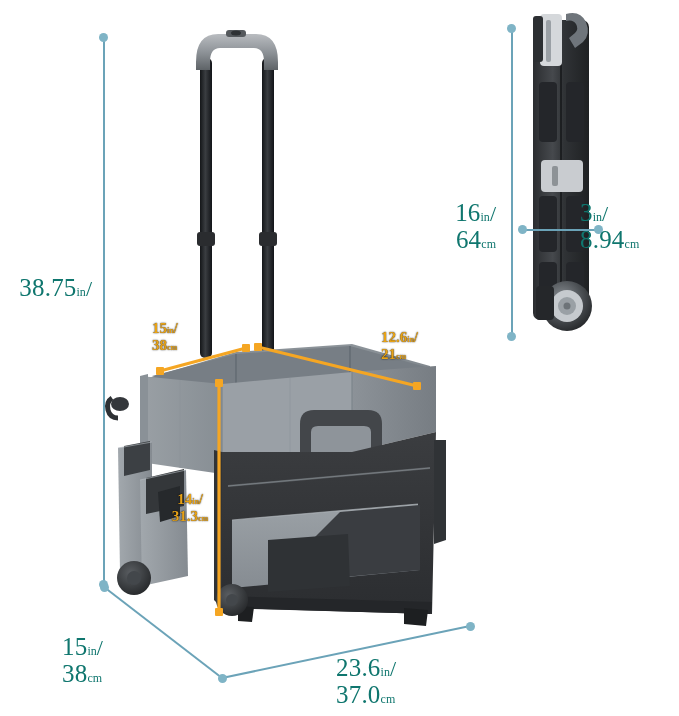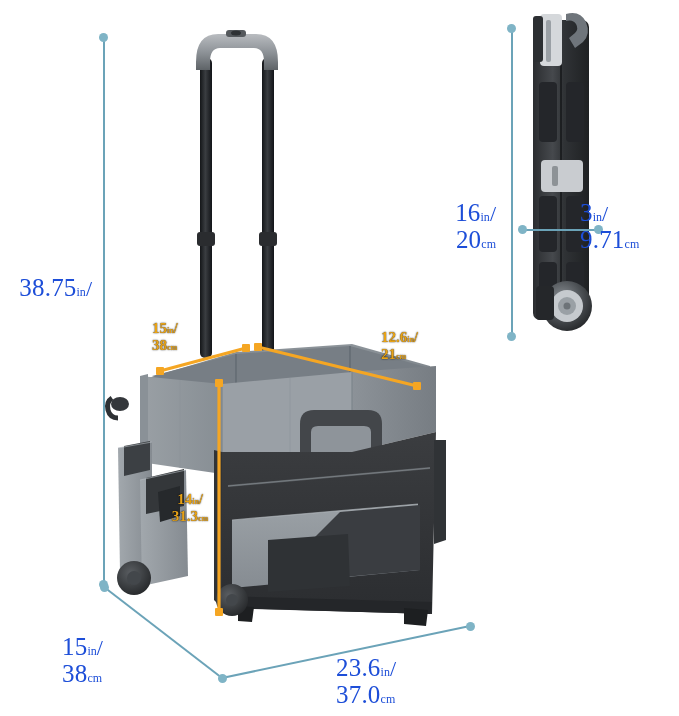--- a/index.html
+++ b/index.html
@@ -3,21 +3,21 @@
 <meta charset="utf-8">
 <style>
   html,body{margin:0;padding:0;background:#ffffff;}
   body{
     width:679px;height:716px;position:relative;overflow:hidden;
     font-family:"Liberation Serif", serif;
   }
   .stage{position:absolute;inset:0;}
 
   
-  .dim{position:absolute;color:#1d4ed8;line-height:1.06;white-space:nowrap;}
+  .dim{position:absolute;color:#0f766e;line-height:1.06;white-space:nowrap;}
   .dim .num{font-size:25px;letter-spacing:.2px;}
   .dim .unit{font-size:12px;}
   .dim .slash{font-size:22px;}
   .dim .r2{display:block;}
   .dim.rt{text-align:right;}
 
   .odim{position:absolute;color:#e8a317;line-height:1.05;white-space:nowrap;
         font-weight:bold;text-shadow:0 0 2px rgba(0,0,0,.55),0 0 1px rgba(0,0,0,.8);}
   .odim .num{font-size:15px;}
   .odim .unit{font-size:8px;}
@@ -252,28 +252,28 @@
   <div class="dim" style="left:336px;top:655px;">
     <span class="num">23.6</span><span class="unit">in</span><span class="slash">/</span>
     <span class="r2">
       <span class="num">37.0</span><span class="unit">cm</span>
     </span>
   </div>
 
   <div class="dim rt" style="left:420px;top:200px;width:76px;">
     <span class="num">16</span><span class="unit">in</span><span class="slash">/</span>
     <span class="r2">
-      <span class="num">20</span><span class="unit">cm</span>
+      <span class="num">64</span><span class="unit">cm</span>
     </span>
   </div>
 
   <div class="dim" style="left:580px;top:200px;">
     <span class="num">3</span><span class="unit">in</span><span class="slash">/</span>
     <span class="r2">
-      <span class="num">9.71</span><span class="unit">cm</span>
+      <span class="num">8.94</span><span class="unit">cm</span>
     </span>
   </div>
 
   <div class="odim" style="left:152px;top:320px;">
     <span class="num">15</span><span class="unit">in</span><span class="slash">/</span>
     <span class="r2">
       <span class="num">38</span><span class="unit">cm</span>
     </span>
   </div>
 

